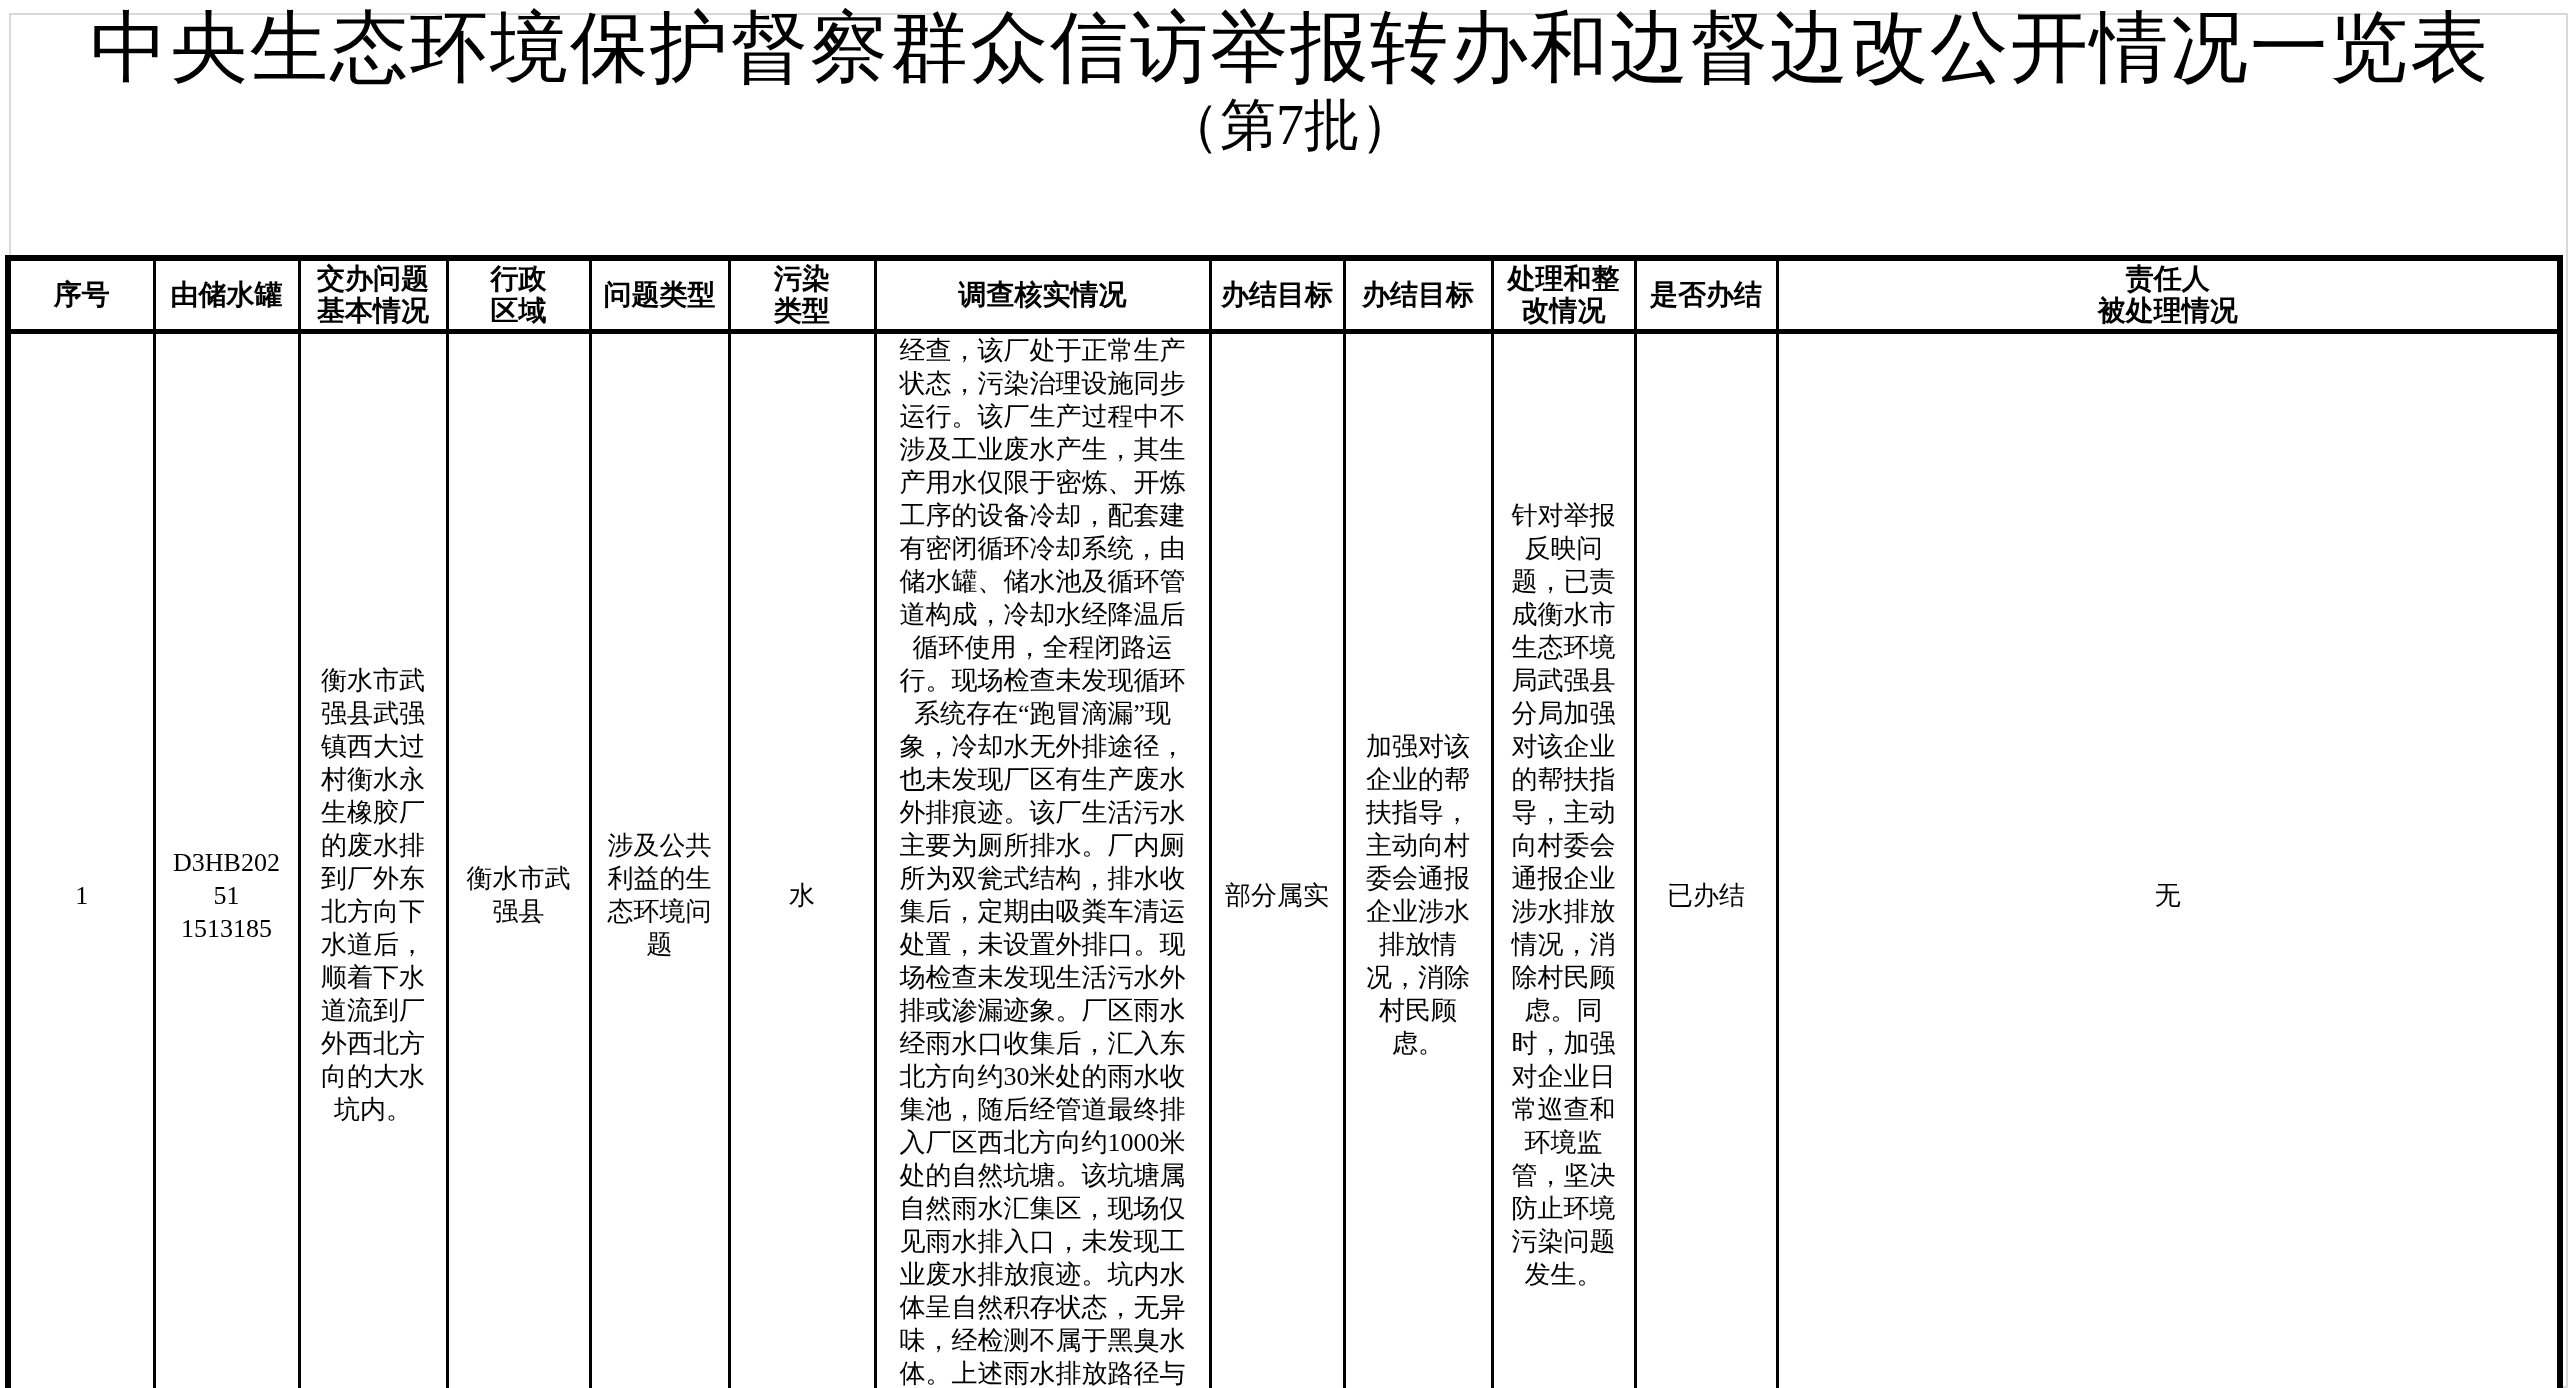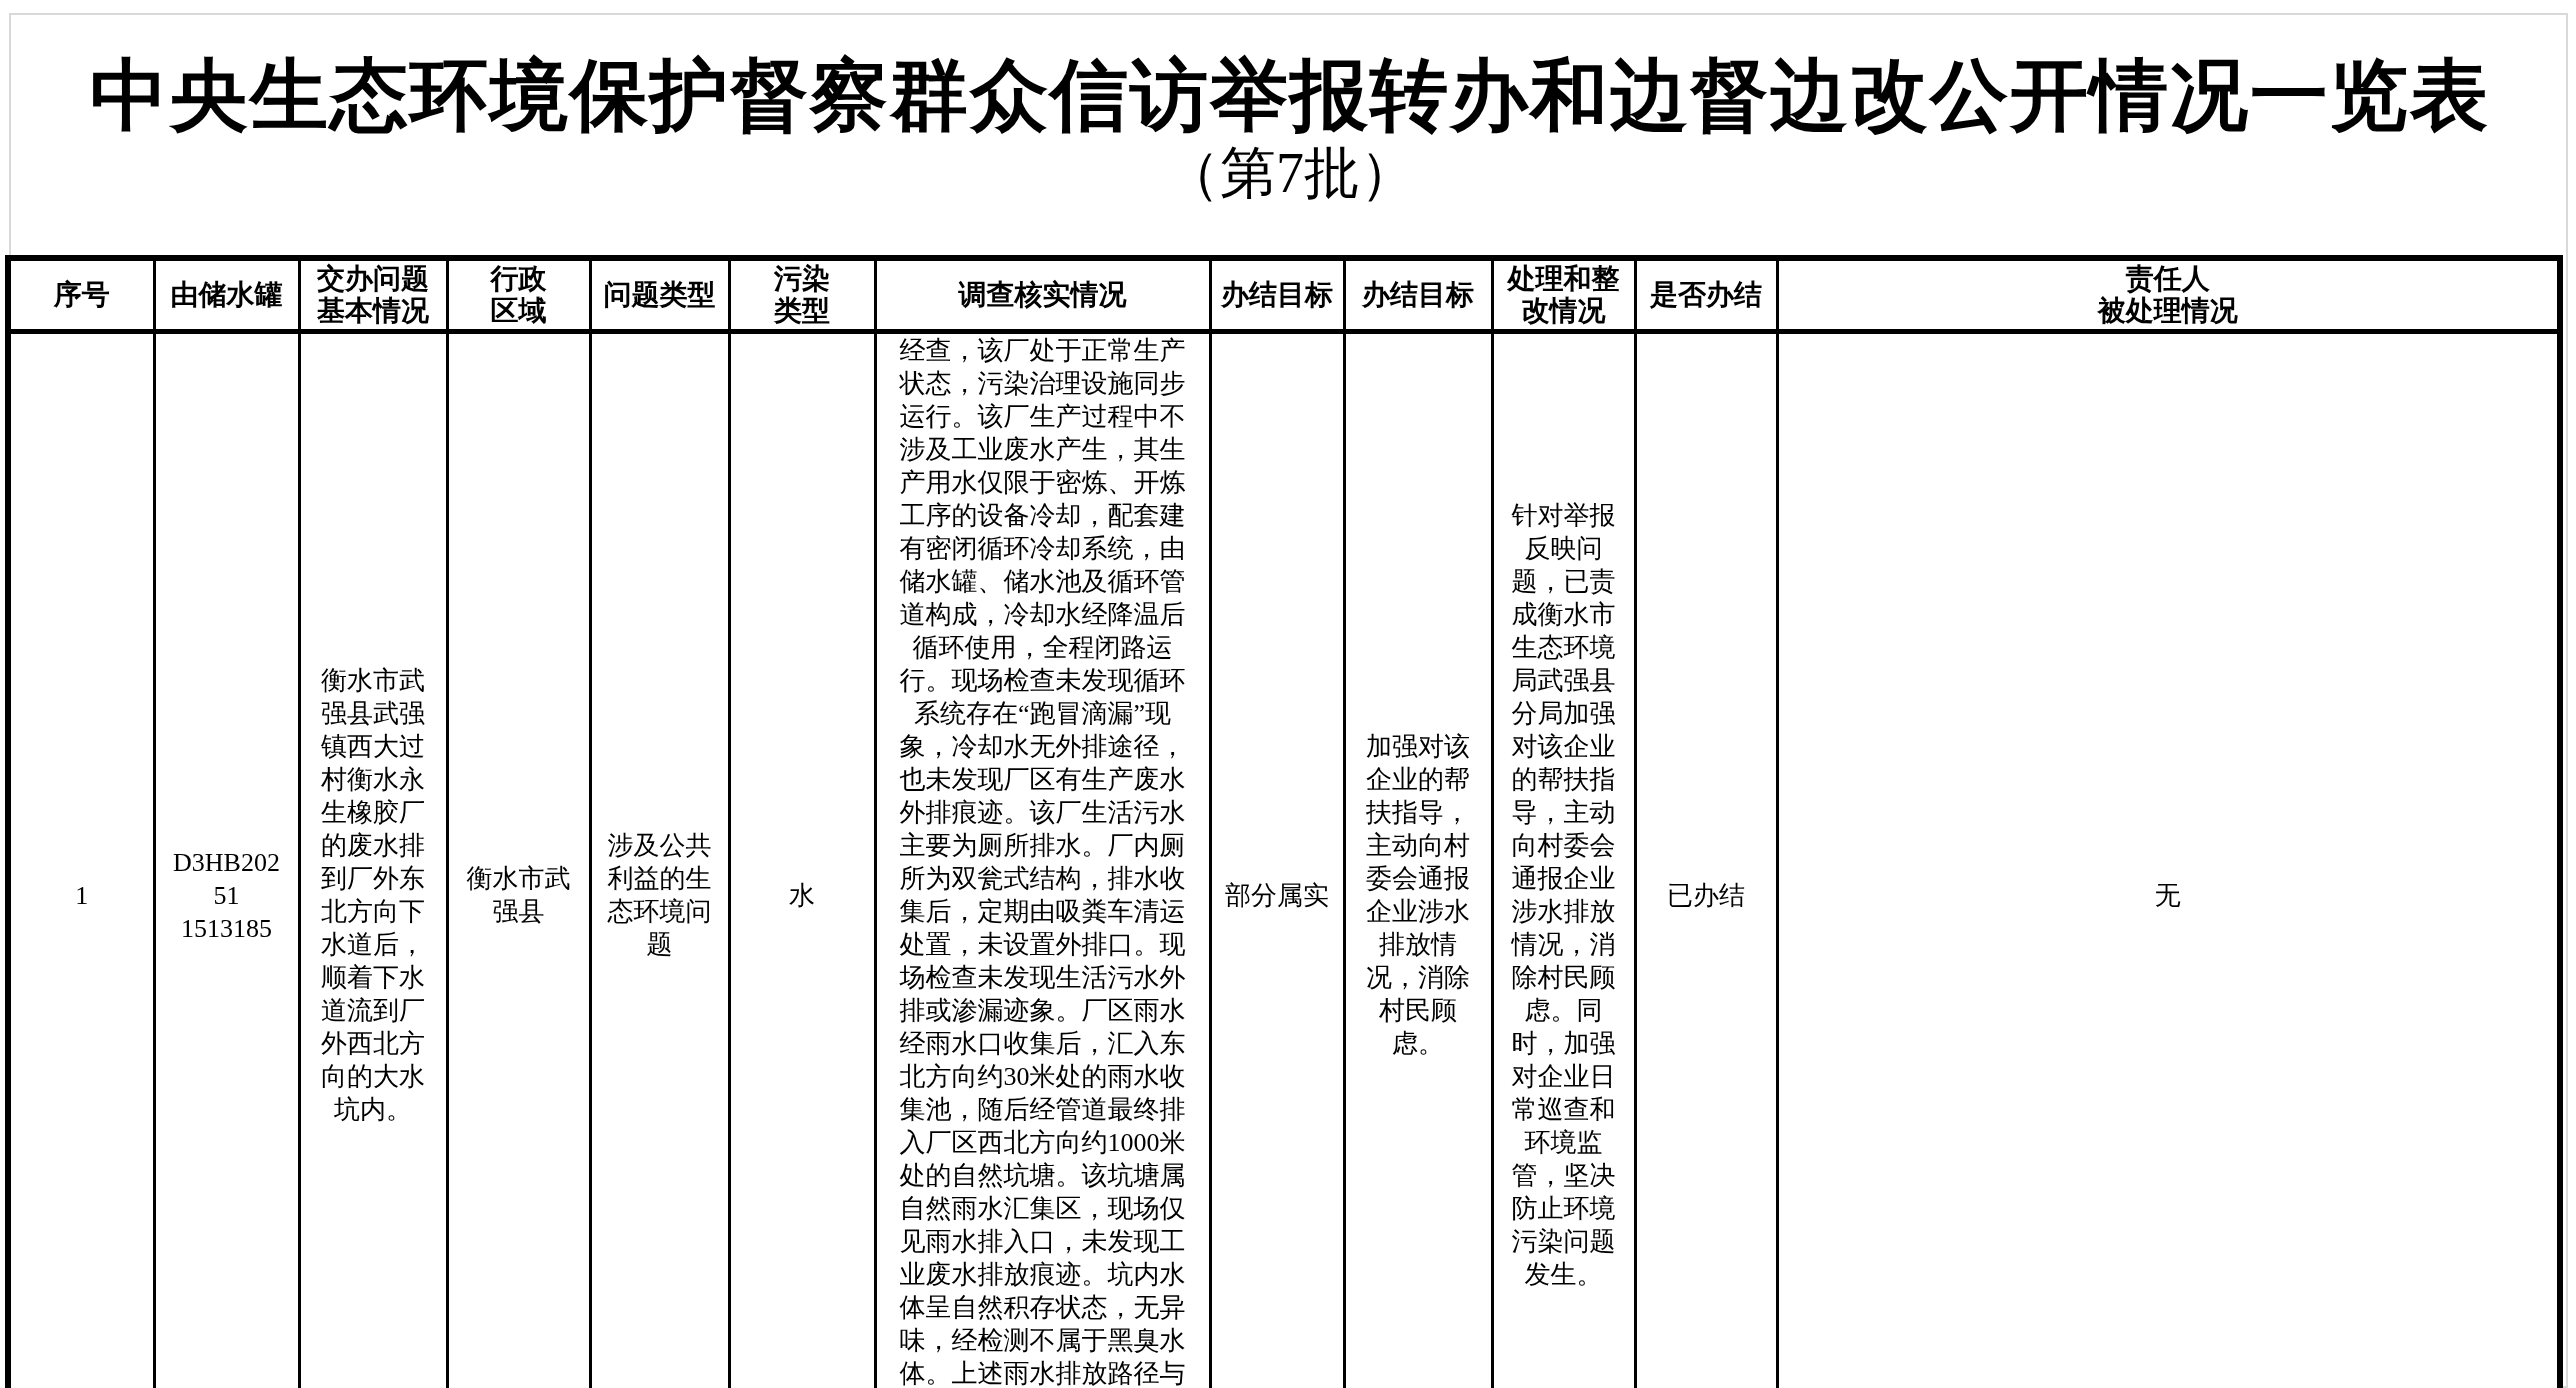--- a/index.html
+++ b/index.html
@@ -17,24 +17,23 @@
     border: 2px solid #d9d9d9;
     pointer-events: none;
   }
   .doc-header {
     position: absolute;
     left: 14px; top: 0; width: 2552px;
     text-align: center;
   }
   .doc-title {
     margin: 0;
-    padding-top: 48px;
     font-size: 78px;
     line-height: 96px;
-    font-weight: 700;
+    font-weight: 400;
     letter-spacing: 2px;
     white-space: nowrap;
   }
   .doc-subtitle {
     font-size: 56px;
     line-height: 54px;
     margin-top: 2px;
   }
   table.report {
     position: absolute;

